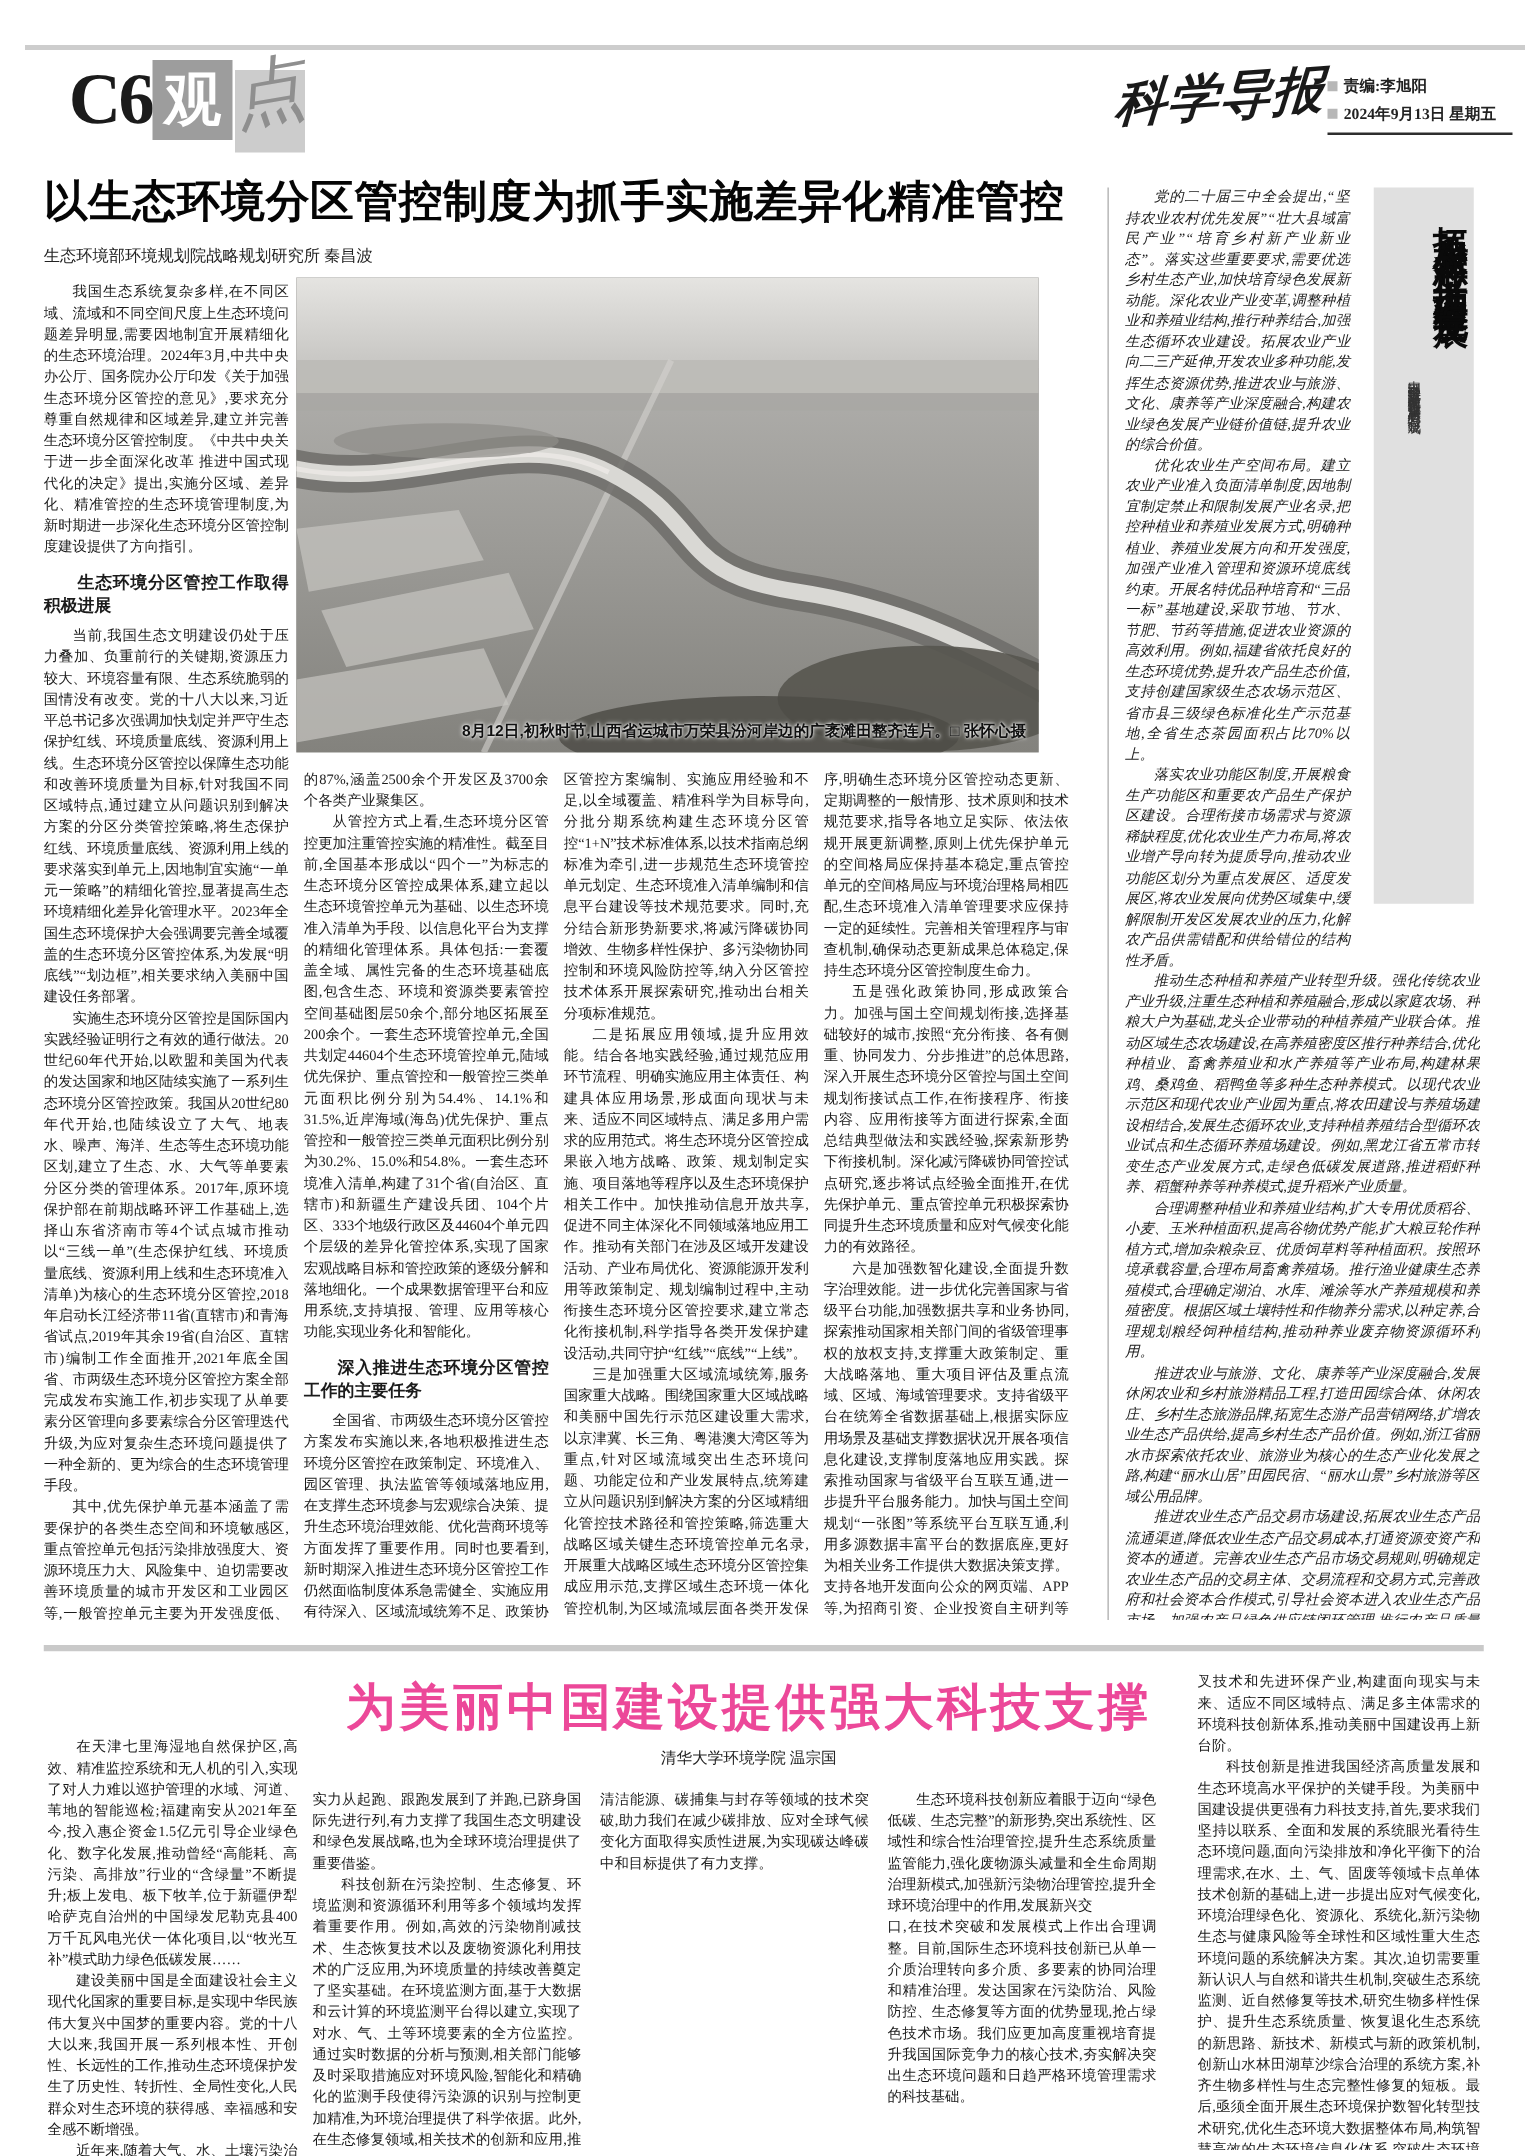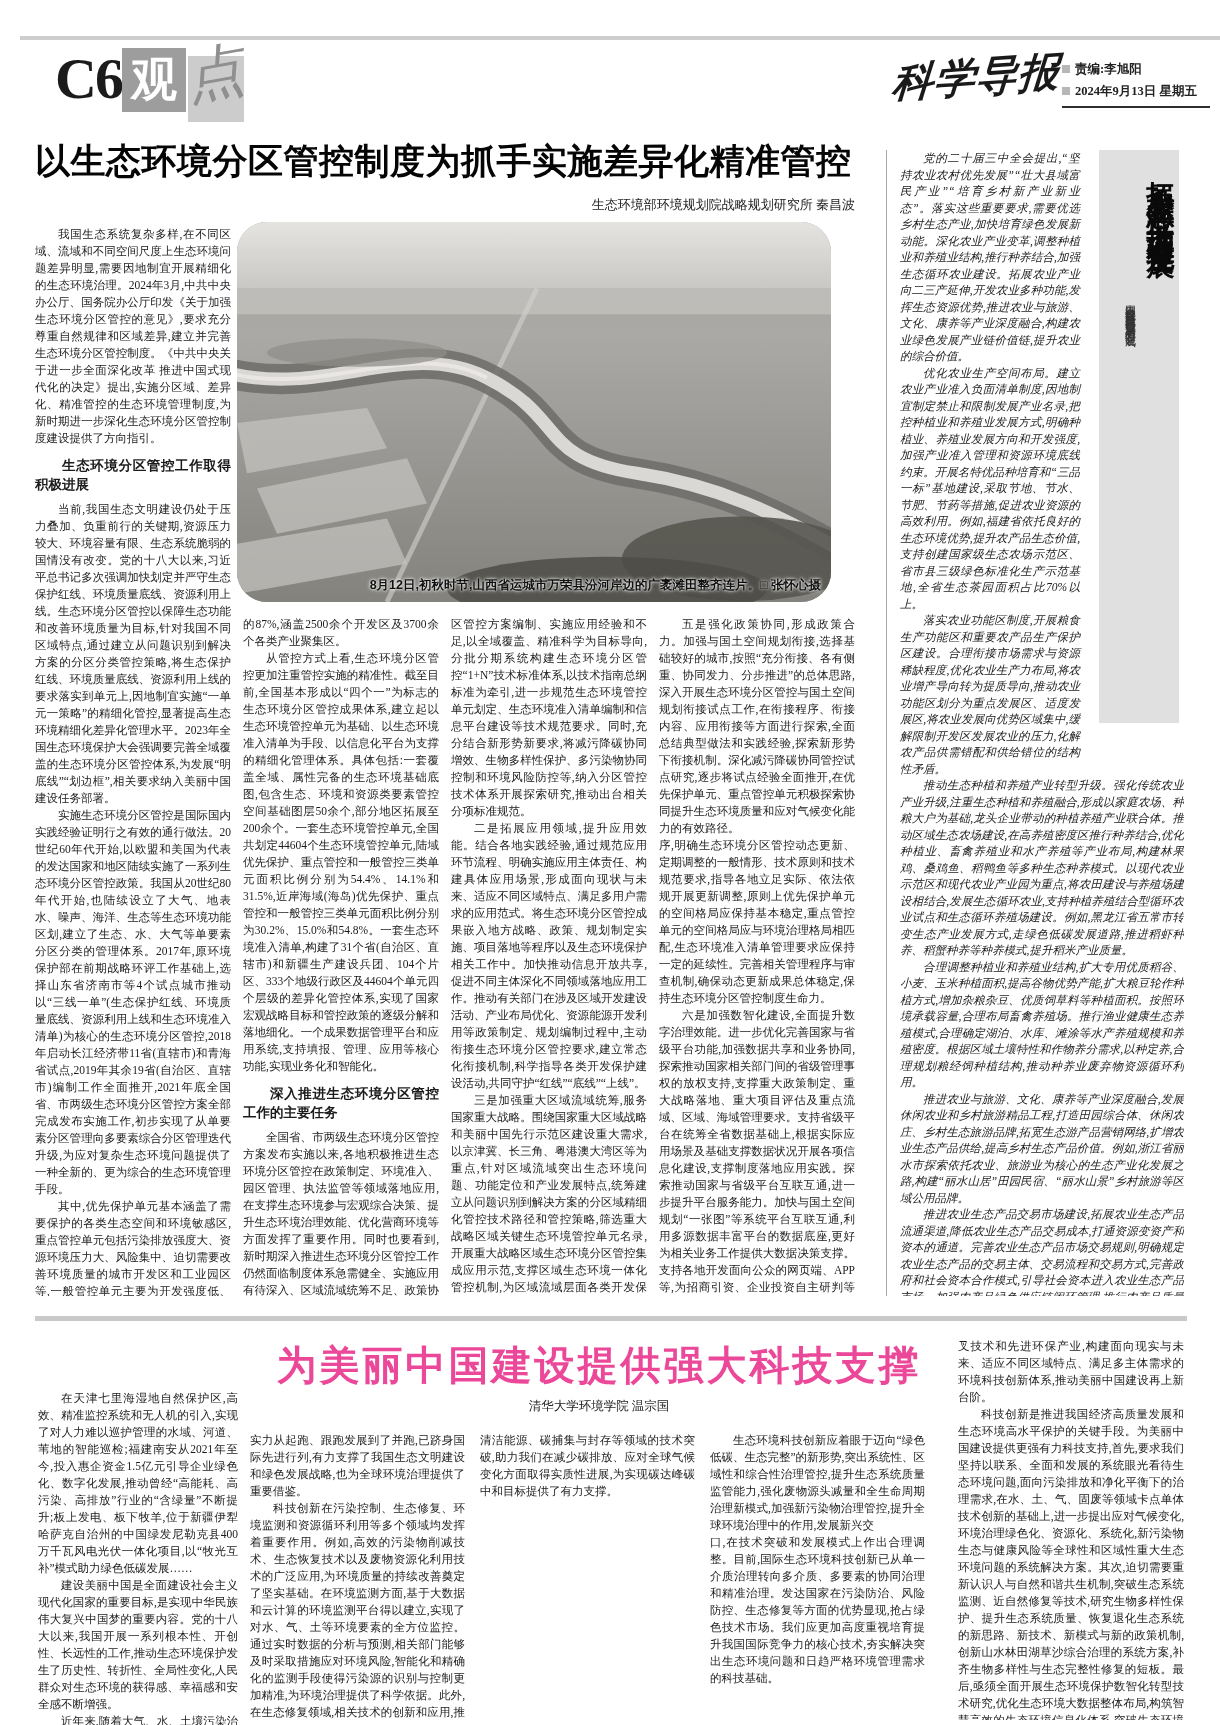--- a/index.html
+++ b/index.html
@@ -24,22 +24,22 @@
   
   .col{position:absolute;overflow:hidden;text-align:justify;font-size:11.5px;line-height:17px;}
   .para{margin:0;text-indent:2em;}
   .para.cont{text-indent:0;}
   .subhead{font-family:"Liberation Sans","DejaVu Sans",sans-serif;font-weight:bold;font-size:13.5px;
            line-height:19px;margin:9px 0 7px;text-indent:2em;}
 
   
   .main-title{position:absolute;left:35px;top:138px;width:820px;font-weight:900;font-size:35px;
               letter-spacing:0.5px;white-space:nowrap;color:#050505;}
-  .main-byline{position:absolute;left:35px;top:196px;width:820px;text-align:right;font-size:13px;color:#222;}
-  .photo{position:absolute;left:237px;top:222px;width:594px;height:380px;overflow:hidden;background:#9a9996;border-radius:30px;}
+  .main-byline{position:absolute;left:35px;top:196px;width:820px;text-align:left;font-size:13px;color:#222;}
+  .photo{position:absolute;left:237px;top:222px;width:594px;height:380px;overflow:hidden;background:#9a9996;}
   .photo svg{display:block;width:100%;height:100%;}
   .photo-caption{position:absolute;right:10px;bottom:8px;font-family:"Liberation Sans","DejaVu Sans",sans-serif;
                  font-weight:bold;font-size:12.5px;color:#101010;
                  text-shadow:0 0 2px #ffffff,0 0 4px #ffffff;}
   .vrule{position:absolute;left:886px;top:150px;width:1px;height:1146px;background:#a9a9a9;}
 
   
   .sidebar{position:absolute;left:900px;top:150px;width:284px;height:1146px;overflow:hidden;
            font-style:italic;font-size:11.5px;line-height:16.5px;text-align:justify;}
   .sidebar .float-spacer{float:right;width:104px;height:606px;}
@@ -87,22 +87,22 @@
       <p class="para">从管控方式上看,生态环境分区管控更加注重管控实施的精准性。截至目前,全国基本形成以“四个一”为标志的生态环境分区管控成果体系,建立起以生态环境管控单元为基础、以生态环境准入清单为手段、以信息化平台为支撑的精细化管理体系。具体包括:一套覆盖全域、属性完备的生态环境基础底图,包含生态、环境和资源类要素管控空间基础图层50余个,部分地区拓展至200余个。一套生态环境管控单元,全国共划定44604个生态环境管控单元,陆域优先保护、重点管控和一般管控三类单元面积比例分别为54.4%、14.1%和31.5%,近岸海域(海岛)优先保护、重点管控和一般管控三类单元面积比例分别为30.2%、15.0%和54.8%。一套生态环境准入清单,构建了31个省(自治区、直辖市)和新疆生产建设兵团、104个片区、333个地级行政区及44604个单元四个层级的差异化管控体系,实现了国家宏观战略目标和管控政策的逐级分解和落地细化。一个成果数据管理平台和应用系统,支持填报、管理、应用等核心功能,实现业务化和智能化。</p>
       <h3 class="subhead">深入推进生态环境分区管控工作的主要任务</h3>
       <p class="para">全国省、市两级生态环境分区管控方案发布实施以来,各地积极推进生态环境分区管控在政策制定、环境准入、园区管理、执法监管等领域落地应用,在支撑生态环境参与宏观综合决策、提升生态环境治理效能、优化营商环境等方面发挥了重要作用。同时也要看到,新时期深入推进生态环境分区管控工作仍然面临制度体系急需健全、实施应用有待深入、区域流域统筹不足、政策协同有待增强、保障力度还需加大等问题。未来,要贯彻落实党的二十届三中全会精神,进一步完善问题导向、精准管控、全域覆盖的生态环境分区管控体系建设,推动实现分区域差异化精准生态环境管理,优化国土空间开发保护格局,以生态环境高水平保护推动高质量发展、创造高品质生活,厚植美丽中国建设的绿色底色。</p>
     </div>
   <div class="col" style="left:451px;top:616px;width:196px;height:680px;">
       <p class="para cont">区管控方案编制、实施应用经验和不足,以全域覆盖、精准科学为目标导向,分批分期系统构建生态环境分区管控“1+N”技术标准体系,以技术指南总纲标准为牵引,进一步规范生态环境管控单元划定、生态环境准入清单编制和信息平台建设等技术规范要求。同时,充分结合新形势新要求,将减污降碳协同增效、生物多样性保护、多污染物协同控制和环境风险防控等,纳入分区管控技术体系开展探索研究,推动出台相关分项标准规范。</p>
       <p class="para">二是拓展应用领域,提升应用效能。结合各地实践经验,通过规范应用环节流程、明确实施应用主体责任、构建具体应用场景,形成面向现状与未来、适应不同区域特点、满足多用户需求的应用范式。将生态环境分区管控成果嵌入地方战略、政策、规划制定实施、项目落地等程序以及生态环境保护相关工作中。加快推动信息开放共享,促进不同主体深化不同领域落地应用工作。推动有关部门在涉及区域开发建设活动、产业布局优化、资源能源开发利用等政策制定、规划编制过程中,主动衔接生态环境分区管控要求,建立常态化衔接机制,科学指导各类开发保护建设活动,共同守护“红线”“底线”“上线”。</p>
       <p class="para">三是加强重大区域流域统筹,服务国家重大战略。围绕国家重大区域战略和美丽中国先行示范区建设重大需求,以京津冀、长三角、粤港澳大湾区等为重点,针对区域流域突出生态环境问题、功能定位和产业发展特点,统筹建立从问题识别到解决方案的分区域精细化管控技术路径和管控策略,筛选重大战略区域关键生态环境管控单元名录,开展重大战略区域生态环境分区管控集成应用示范,支撑区域生态环境一体化管控机制,为区域流域层面各类开发保护建设活动提供科学指导。</p>
     </div>
   <div class="col" style="left:659px;top:616px;width:196px;height:680px;">
+      <p class="para cont">序,明确生态环境分区管控动态更新、定期调整的一般情形、技术原则和技术规范要求,指导各地立足实际、依法依规开展更新调整,原则上优先保护单元的空间格局应保持基本稳定,重点管控单元的空间格局应与环境治理格局相匹配,生态环境准入清单管理要求应保持一定的延续性。完善相关管理程序与审查机制,确保动态更新成果总体稳定,保持生态环境分区管控制度生命力。</p>
       <p class="para">五是强化政策协同,形成政策合力。加强与国土空间规划衔接,选择基础较好的城市,按照“充分衔接、各有侧重、协同发力、分步推进”的总体思路,深入开展生态环境分区管控与国土空间规划衔接试点工作,在衔接程序、衔接内容、应用衔接等方面进行探索,全面总结典型做法和实践经验,探索新形势下衔接机制。深化减污降碳协同管控试点研究,逐步将试点经验全面推开,在优先保护单元、重点管控单元积极探索协同提升生态环境质量和应对气候变化能力的有效路径。</p>
-      <p class="para cont">序,明确生态环境分区管控动态更新、定期调整的一般情形、技术原则和技术规范要求,指导各地立足实际、依法依规开展更新调整,原则上优先保护单元的空间格局应保持基本稳定,重点管控单元的空间格局应与环境治理格局相匹配,生态环境准入清单管理要求应保持一定的延续性。完善相关管理程序与审查机制,确保动态更新成果总体稳定,保持生态环境分区管控制度生命力。</p>
       <p class="para">六是加强数智化建设,全面提升数字治理效能。进一步优化完善国家与省级平台功能,加强数据共享和业务协同,探索推动国家相关部门间的省级管理事权的放权支持,支撑重大政策制定、重大战略落地、重大项目评估及重点流域、区域、海域管理要求。支持省级平台在统筹全省数据基础上,根据实际应用场景及基础支撑数据状况开展各项信息化建设,支撑制度落地应用实践。探索推动国家与省级平台互联互通,进一步提升平台服务能力。加快与国土空间规划“一张图”等系统平台互联互通,利用多源数据丰富平台的数据底座,更好为相关业务工作提供大数据决策支撑。支持各地开发面向公众的网页端、APP等,为招商引资、企业投资自主研判等提供支持。</p>
     </div>
 
   <div class="photo">
     <svg viewBox="0 0 594 378" preserveAspectRatio="none">
       <defs>
         <linearGradient id="sky" x1="0" y1="0" x2="0" y2="1">
           <stop offset="0" stop-color="#e5e4e1"></stop>
             <stop offset="1" stop-color="#c6c5c2"></stop>
         </linearGradient>

